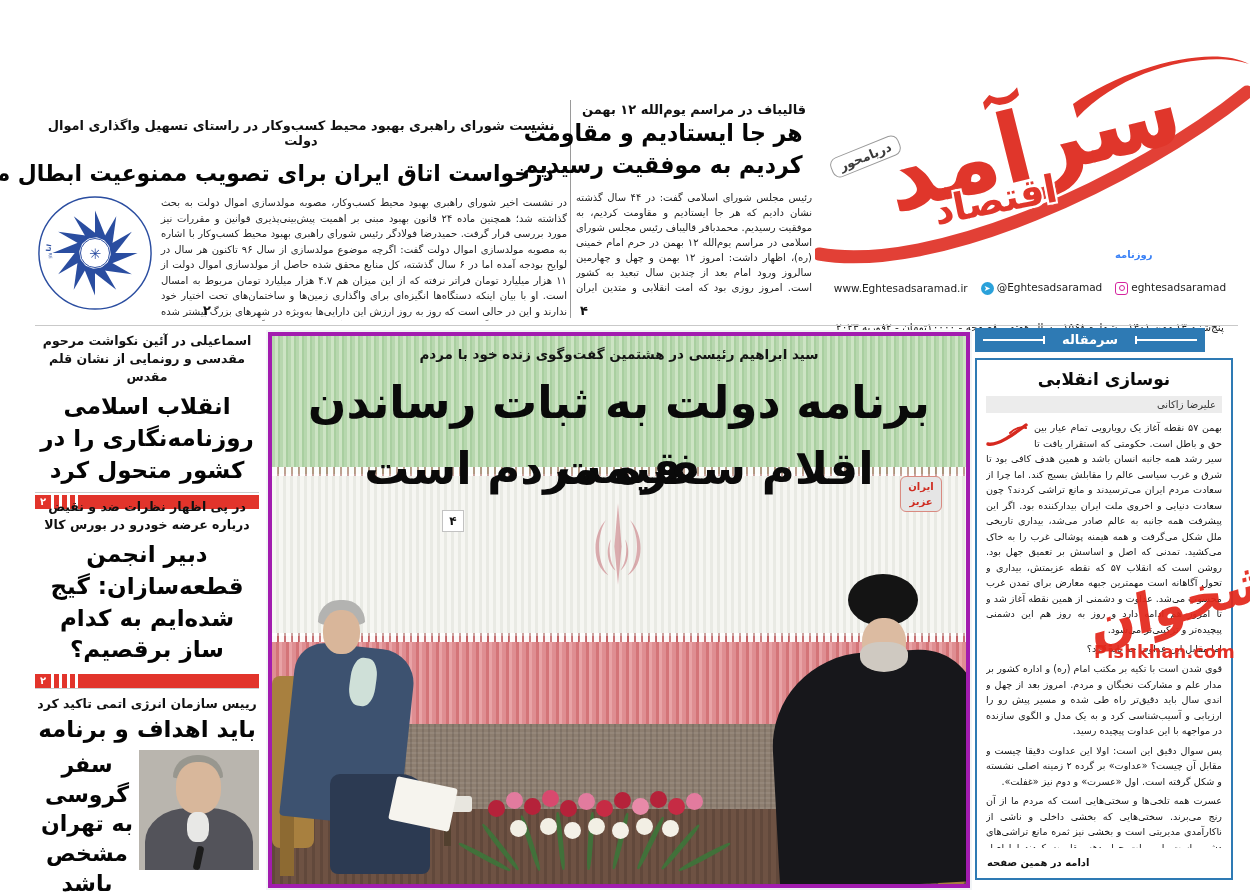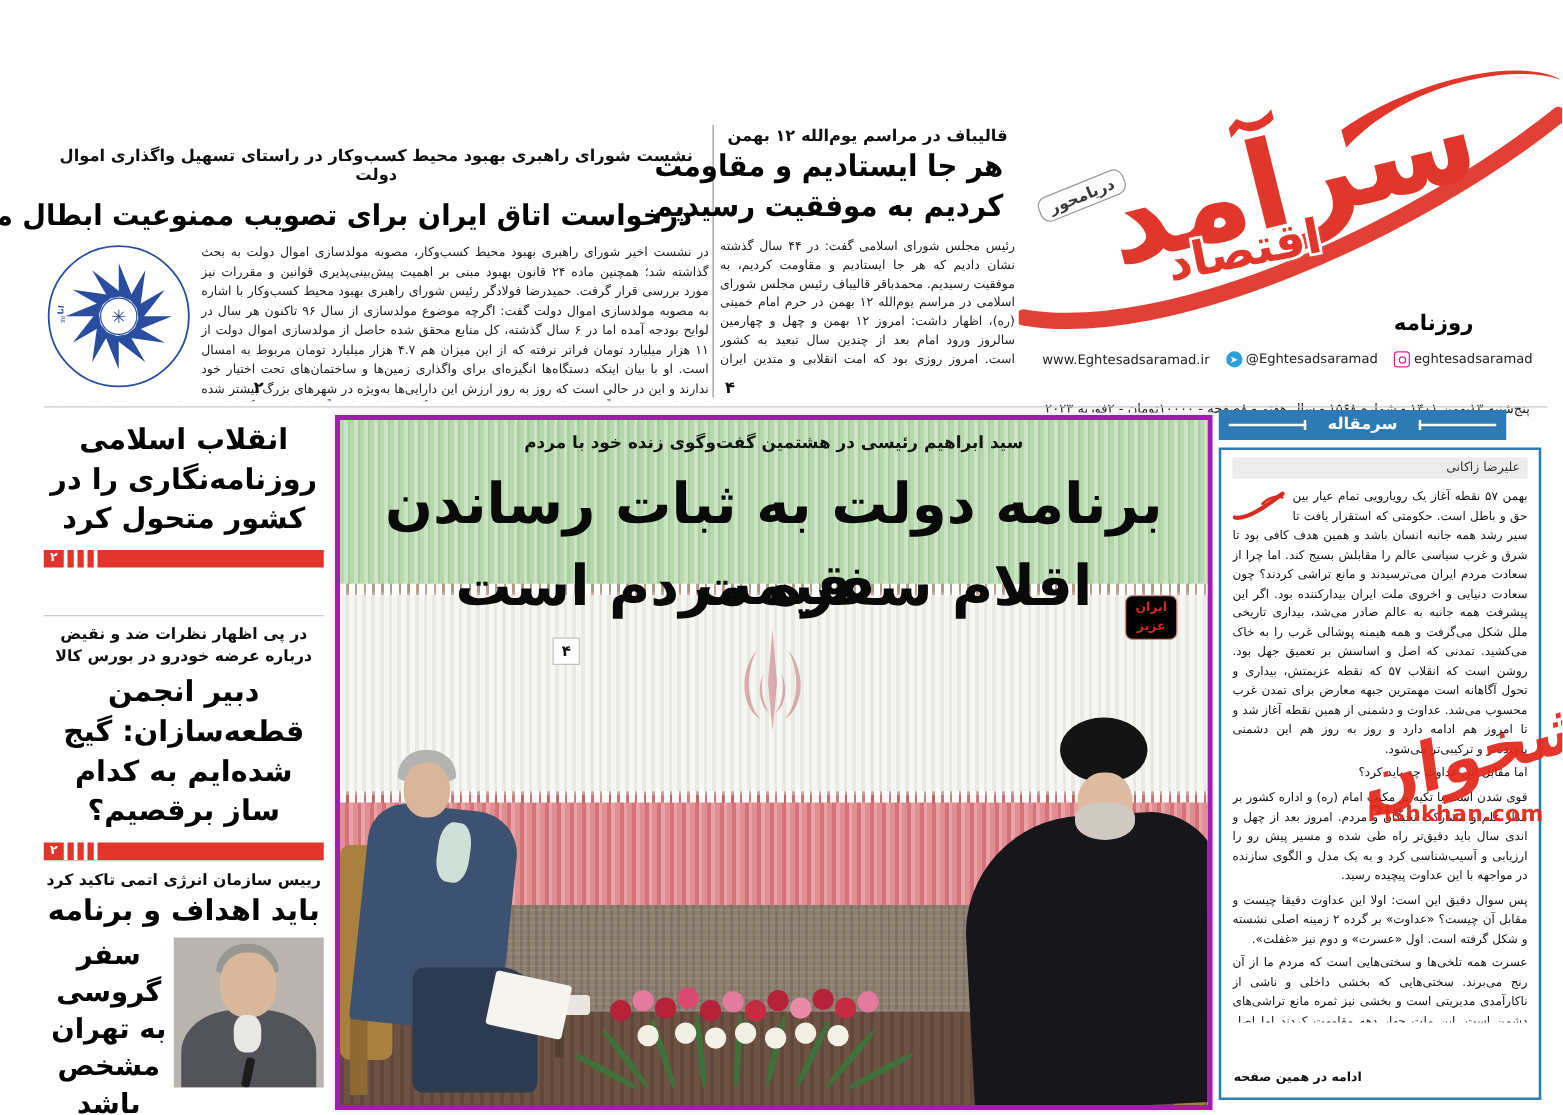--- a/index.html
+++ b/index.html
@@ -9,21 +9,21 @@
   
   .masthead{left:815px;top:0;width:435px;height:320px;}
   .mast-svg{left:0;top:0;width:435px;height:320px;}
   .mast-title{left:0;top:96px;width:435px;text-align:center;font-size:96px;font-weight:bold;
               color:#e0362b;transform:rotate(-14deg);line-height:1;letter-spacing:-4px;}
   .mast-overlay{left:118px;top:178px;font-size:38px;font-weight:bold;color:#e0362b;
               transform:rotate(-11deg);
               text-shadow:2px 2px 0 #fff,-2px -2px 0 #fff,2px -2px 0 #fff,-2px 2px 0 #fff,0 0 4px #fff;}
   .mast-badge{left:14px;top:146px;transform:rotate(-22deg);border:1.5px solid #9a9a9a;border-radius:8px;
               padding:2px 8px;font-size:12.5px;font-weight:bold;color:#3a3a3a;background:#fff;}
-  .mast-type{left:300px;top:249px;font-size:17px;font-weight:bold;color:#000000;}
+  .mast-type{left:300px;top:249px;font-size:10px;font-weight:bold;color:#3b82f6;}
   .mast-contact{left:0;top:281px;width:430px;display:flex;direction:ltr;justify-content:center;
               gap:13px;font-size:10.5px;color:#222;align-items:center;}
   .tg-icon{display:inline-block;width:13px;height:13px;border-radius:50%;background:#2aa1da;color:#fff;
               font-size:8px;line-height:13px;text-align:center;vertical-align:middle;margin-right:3px;}
   .ig-icon{display:inline-block;width:11px;height:11px;border:1.7px solid #d6249f;border-radius:3px;
               position:relative;vertical-align:middle;margin-right:3px;}
   .ig-icon::after{content:"";position:absolute;left:2.5px;top:2.5px;width:4px;height:4px;border:1.2px solid #d6249f;border-radius:50%;}
   .mast-dateline{left:0;top:302px;width:430px;text-align:center;font-size:10.5px;color:#222;margin-top:19px;}
   
   .divider-v{left:570px;top:100px;width:1px;height:218px;background:#9a9a9a;}
@@ -57,21 +57,21 @@
       background-image:repeating-linear-gradient(90deg,rgba(0,0,0,.10) 0 2px,transparent 2px 6px),
                        repeating-linear-gradient(0deg,rgba(255,255,255,.07) 0 2px,transparent 2px 5px);}
   .floor{left:0;top:473px;width:694px;height:75px;background:#6e5243;
       background-image:repeating-linear-gradient(90deg,rgba(0,0,0,.12) 0 3px,transparent 3px 8px);}
   .emblem{left:310px;top:158px;width:72px;height:112px;opacity:.6;}
   .ph-kicker{left:0;top:10px;width:694px;text-align:center;font-size:13.5px;font-weight:bold;color:#141414;z-index:6;}
   .ph-h1{left:0;top:34px;width:694px;text-align:center;font-size:45px;font-weight:bold;color:#0a0a0a;z-index:6;line-height:1.45;}
   .ph-h2{left:0;top:100px;width:694px;text-align:center;font-size:45px;font-weight:bold;color:#0a0a0a;z-index:6;line-height:1.45;}
   .ph-page{left:170px;top:174px;width:20px;height:20px;background:#fff;border:1px solid #c2c2c2;
       font-size:12px;font-weight:bold;text-align:center;line-height:20px;z-index:7;}
-  .ph-badge{left:628px;top:140px;width:42px;height:36px;background:#000000;border:1px solid #d98a80;border-radius:6px;
+  .ph-badge{left:628px;top:140px;width:42px;height:36px;background:#e5e5e5;border:1px solid #d98a80;border-radius:6px;
       color:#cf2b20;font-weight:bold;font-size:10px;text-align:center;line-height:1.5;z-index:7;padding-top:2px;box-sizing:border-box;}
   
   .chair1a{left:0px;top:340px;width:42px;height:172px;background:#a8803f;border-radius:8px;z-index:2;}
   .chair1b{left:8px;top:478px;width:14px;height:62px;background:#8d6a32;z-index:2;}
   .int-hair{left:46px;top:264px;width:47px;height:26px;background:#b3b3b1;border-radius:50% 50% 40% 40%/90% 90% 20% 20%;z-index:3;}
   .int-head{left:51px;top:274px;width:37px;height:44px;background:#d9b69a;border-radius:46%;z-index:3;}
   .int-torso{left:16px;top:310px;width:120px;height:176px;background:#3d5270;border-radius:30px 34px 4px 4px;transform:rotate(6deg);z-index:3;}
   .int-shirt{left:78px;top:322px;width:26px;height:48px;background:#cfe0d8;border-radius:40%;transform:rotate(8deg);z-index:3;}
   .int-legs{left:58px;top:438px;width:100px;height:100px;background:#2c3a52;border-radius:10px 30px 8px 8px;z-index:3;}
   .int-paper{left:120px;top:446px;width:62px;height:44px;background:#f6f4ee;transform:rotate(12deg);border-radius:3px;z-index:4;}
@@ -265,20 +265,21 @@
     <div class="abs ph-kicker">سید ابراهیم رئیسی در هشتمین گفت‌وگوی زنده خود با مردم</div>
     <div class="abs ph-h1">برنامه دولت به ثبات رساندن قیمت</div>
     <div class="abs ph-h2">اقلام سفره مردم است</div>
     <div class="abs ph-page">۴</div>
     <div class="abs ph-badge">ایران عزیز</div>
   </div>
 
   <div class="abs leftcol">
 
     <div class="abs" style="left:0;top:0;width:224px;">
+      <div class="lc-kicker">اسماعیلی در آئین نکواشت مرحوم مقدسی و رونمایی از نشان قلم مقدس</div>
       <div class="lc-headline">انقلاب اسلامی روزنامه‌نگاری را در کشور متحول کرد</div>
       <div class="redbar">
         <span class="num">۲</span>
         <span class="dash"></span>
         <span class="dash"></span>
         <span class="dash"></span>
         <span class="fill"></span>
       </div>
     </div>
     <div class="lc-sep" style="top:160px;"></div>
@@ -317,20 +318,21 @@
 
     </div>
   </div>
 
   <div class="abs edit-header">
     <span class="endline l"></span>
     <span>سرمقاله</span>
     <span class="endline r"></span>
   </div>
   <div class="abs edit-box">
+    <div class="edit-title">نوسازی انقلابی</div>
     <div class="edit-author">علیرضا زاکانی</div>
     <div class="edit-body">
       <p>
         <svg class="mini-logo" viewBox="0 0 42 26">
           <path d="M2,22 C12,24 28,12 40,3" fill="none" stroke="#d6291f" stroke-width="3.4" stroke-linecap="round"></path>
           <path d="M24,11 C29,6 36,4 40,6" fill="none" stroke="#d6291f" stroke-width="2" stroke-linecap="round"></path>
         </svg>
         <span>بهمن ۵۷ نقطه آغاز یک رویارویی تمام عیار بین حق و باطل است. حکومتی که استقرار یافت تا سیر رشد همه جانبه انسان باشد و همین هدف کافی بود تا شرق و غرب سیاسی عالم را مقابلش بسیج کند. اما چرا از سعادت مردم ایران می‌ترسیدند و مانع تراشی کردند؟ چون سعادت دنیایی و اخروی ملت ایران بیدارکننده بود. اگر این پیشرفت همه جانبه به عالم صادر می‌شد، بیداری تاریخی ملل شکل می‌گرفت و همه هیمنه پوشالی غرب را به خاک می‌کشید. تمدنی که اصل و اساسش بر تعمیق جهل بود. روشن است که انقلاب ۵۷ که نقطه عزیمتش، بیداری و تحول آگاهانه است مهمترین جبهه معارض برای تمدن غرب محسوب می‌شد. عداوت و دشمنی از همین نقطه آغاز شد و تا امروز هم ادامه دارد و روز به روز هم این دشمنی پیچیده‌تر و ترکیبی‌تر می‌شود.</span>
       </p>
       <p>اما مقابل این عداوت چه باید کرد؟</p>

